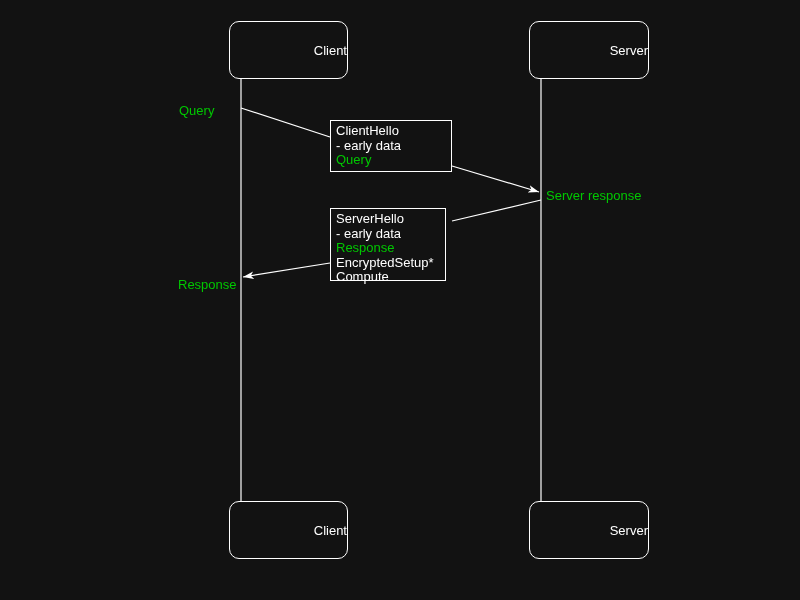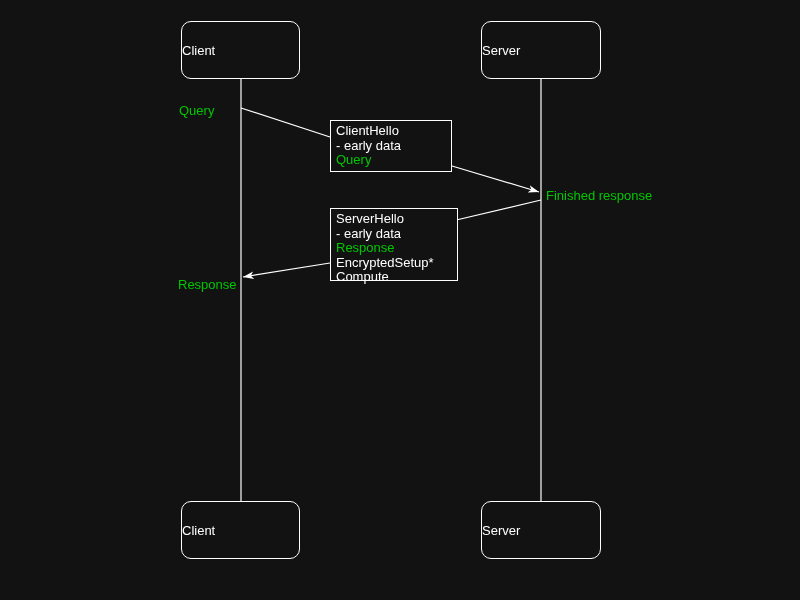--- a/index.html
+++ b/index.html
@@ -25,21 +25,22 @@
   }
   
   .entity {
     position: absolute;
     box-sizing: border-box;
     border: 1px solid #ffffff;
     border-radius: 10px;
     background: #121212;
     display: flex;
     align-items: center;
-    justify-content: flex-start;
+    justify-content: flex-end;
+    margin-left: 48px;
   }
   .entity .entity-label {
     color: #ffffff;
     font-size: 13px;
     font-family: "Liberation Sans", sans-serif;
     line-height: 1;
     white-space: nowrap;
   }
   
   .note {
@@ -106,28 +107,28 @@
         <span class="entity-label">Server</span>
       </div>
     </div>
 
   <div id="note-boxes">
       <div class="note" style="left: 330px; top: 120px; width: 122px; height: 52px; border-color: rgb(255, 255, 255);">
         <div class="note-line">ClientHello</div>
         <div class="note-line">- early data</div>
         <div class="note-line accent" style="color: rgb(0, 200, 0);">Query</div>
       </div>
-      <div class="note" style="left: 330px; top: 208px; width: 128px; height: 73px; border-color: rgb(255, 255, 255);">
+      <div class="note" style="left: 330px; top: 208px; width: 116px; height: 73px; border-color: rgb(255, 255, 255);">
         <div class="note-line">ServerHello</div>
         <div class="note-line">- early data</div>
         <div class="note-line accent" style="color: rgb(0, 200, 0);">Response</div>
         <div class="note-line">EncryptedSetup*</div>
         <div class="note-line">Compute</div>
       </div>
     </div>
 
   <div id="floating-labels">
       <div class="flabel" style="left: 179px; top: 104px; color: rgb(0, 200, 0);">Query</div>
-      <div class="flabel" style="left: 546px; top: 189px; color: rgb(0, 200, 0);">Finished response</div>
+      <div class="flabel" style="left: 546px; top: 189px; color: rgb(0, 200, 0);">Server response</div>
       <div class="flabel" style="left: 178px; top: 278px; color: rgb(0, 200, 0);">Response</div>
     </div>
 
 </div>
 
 </body></html>

